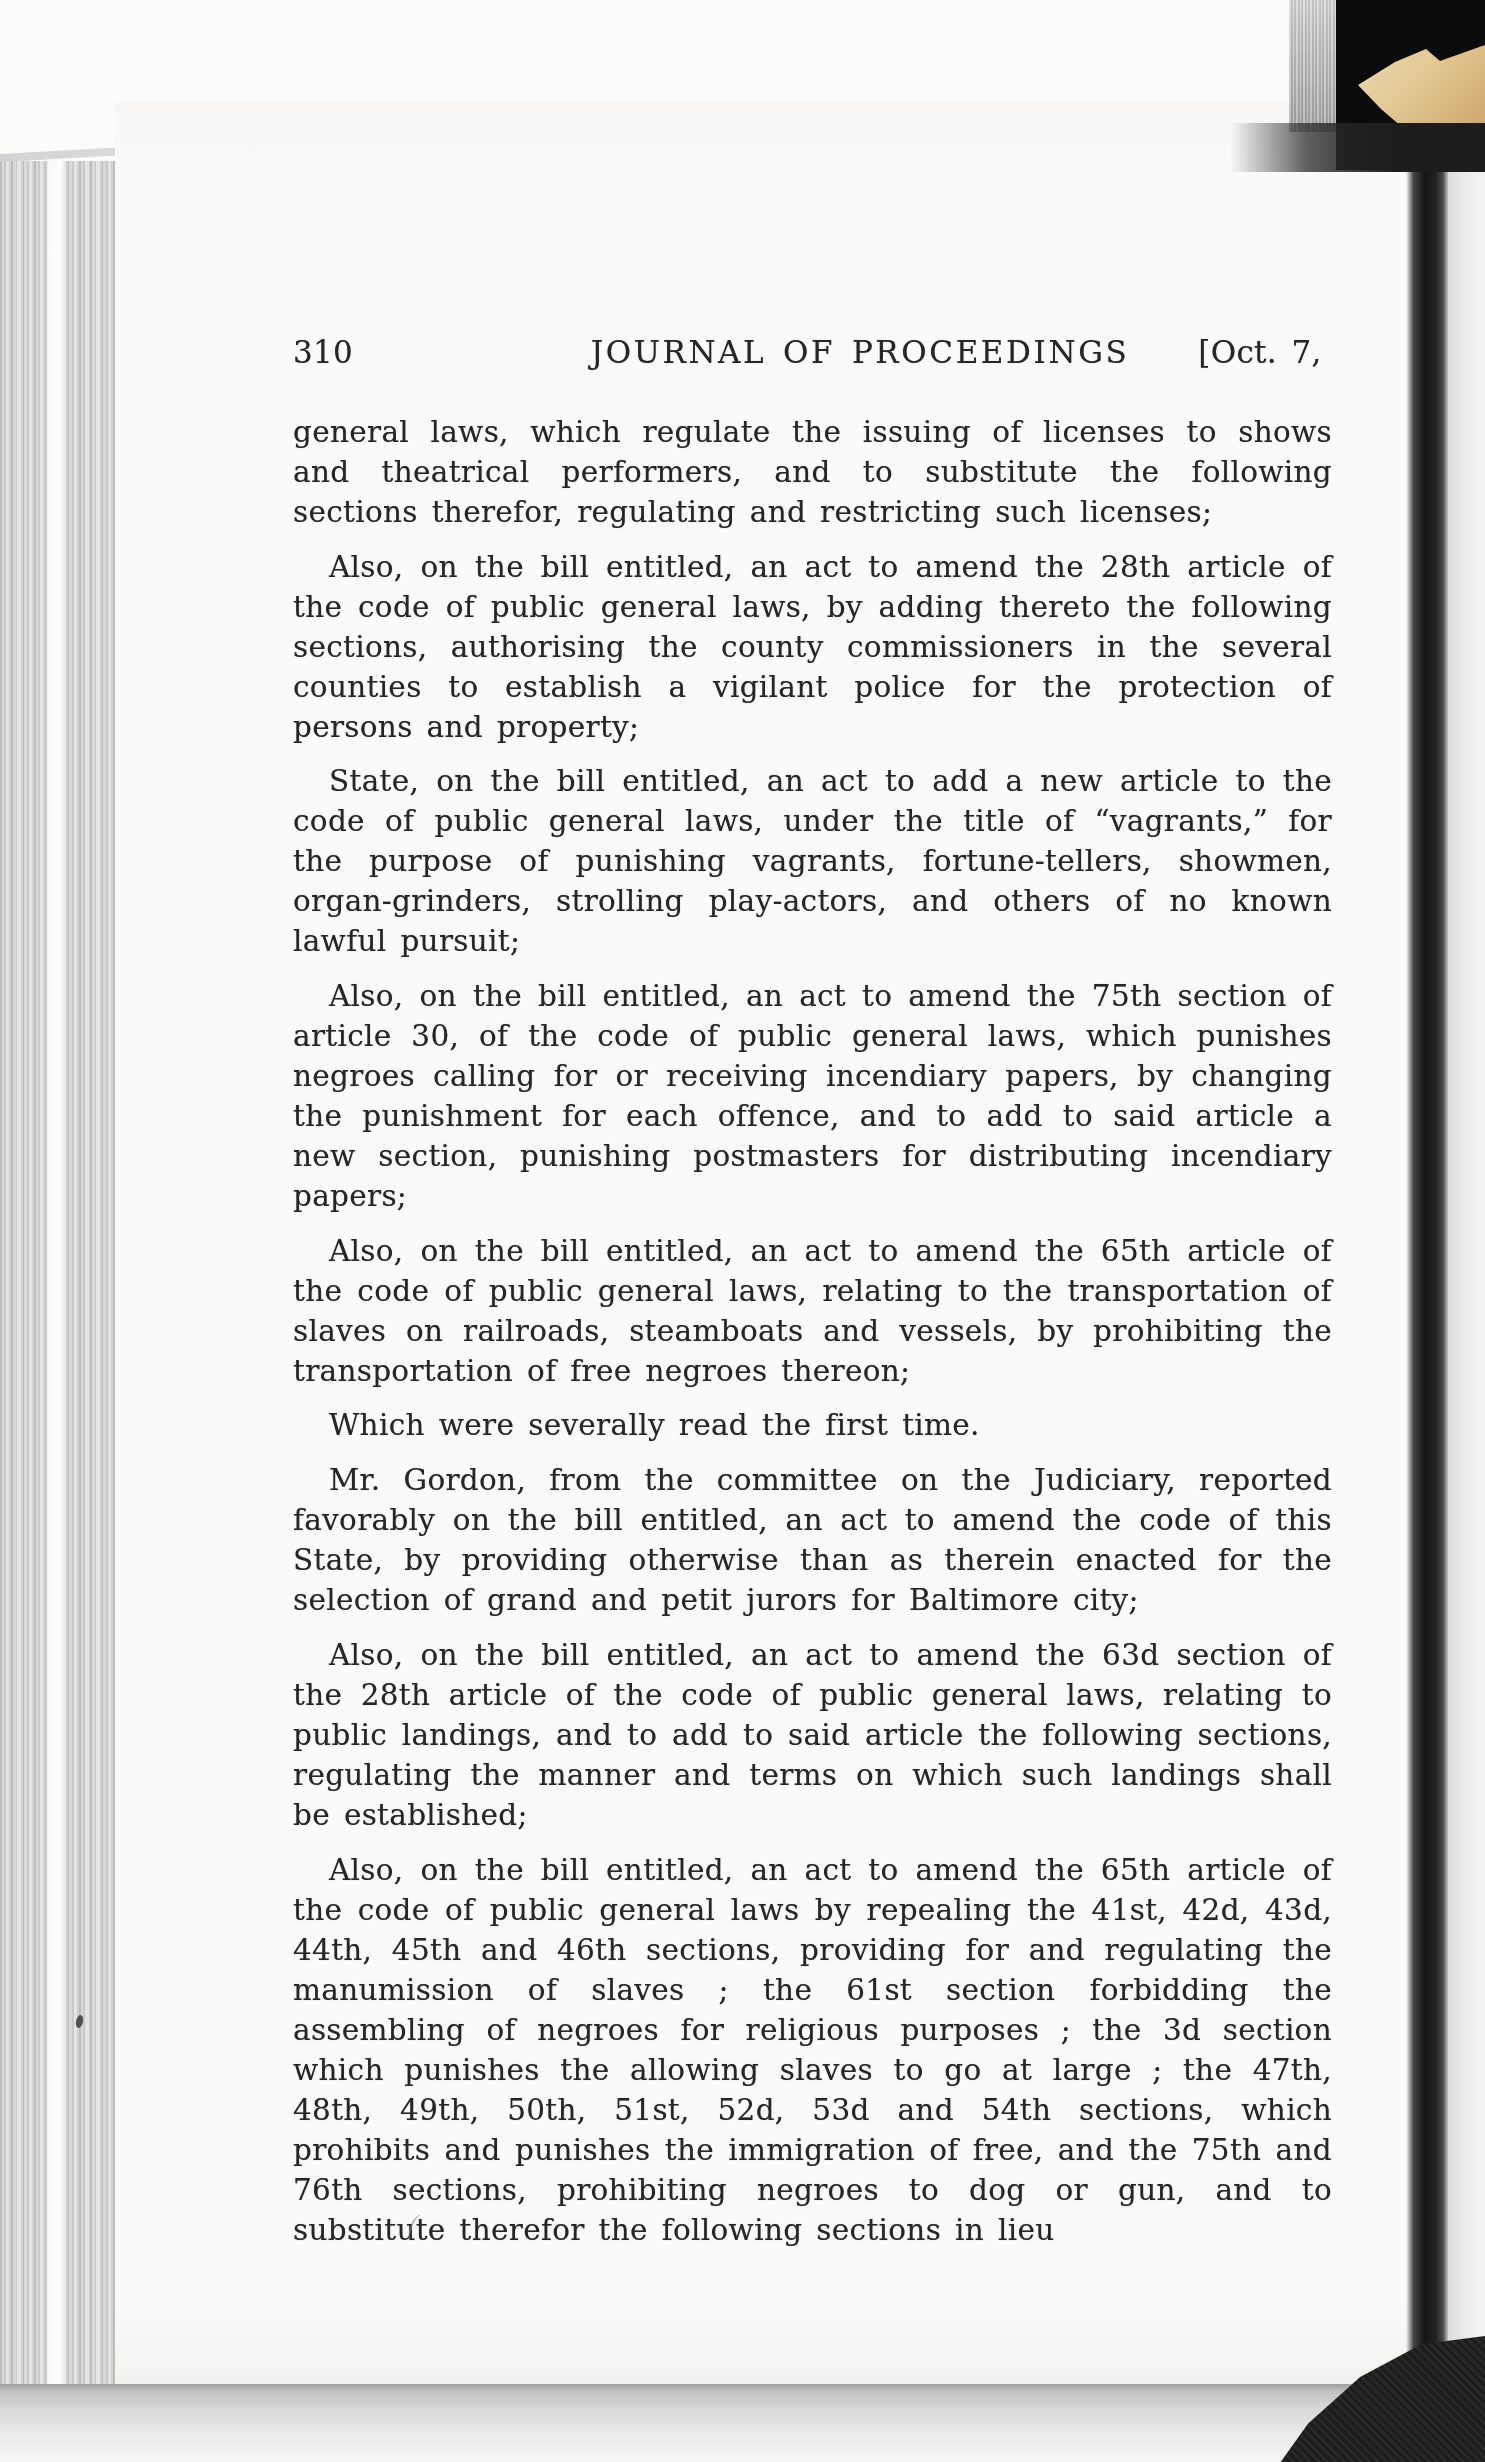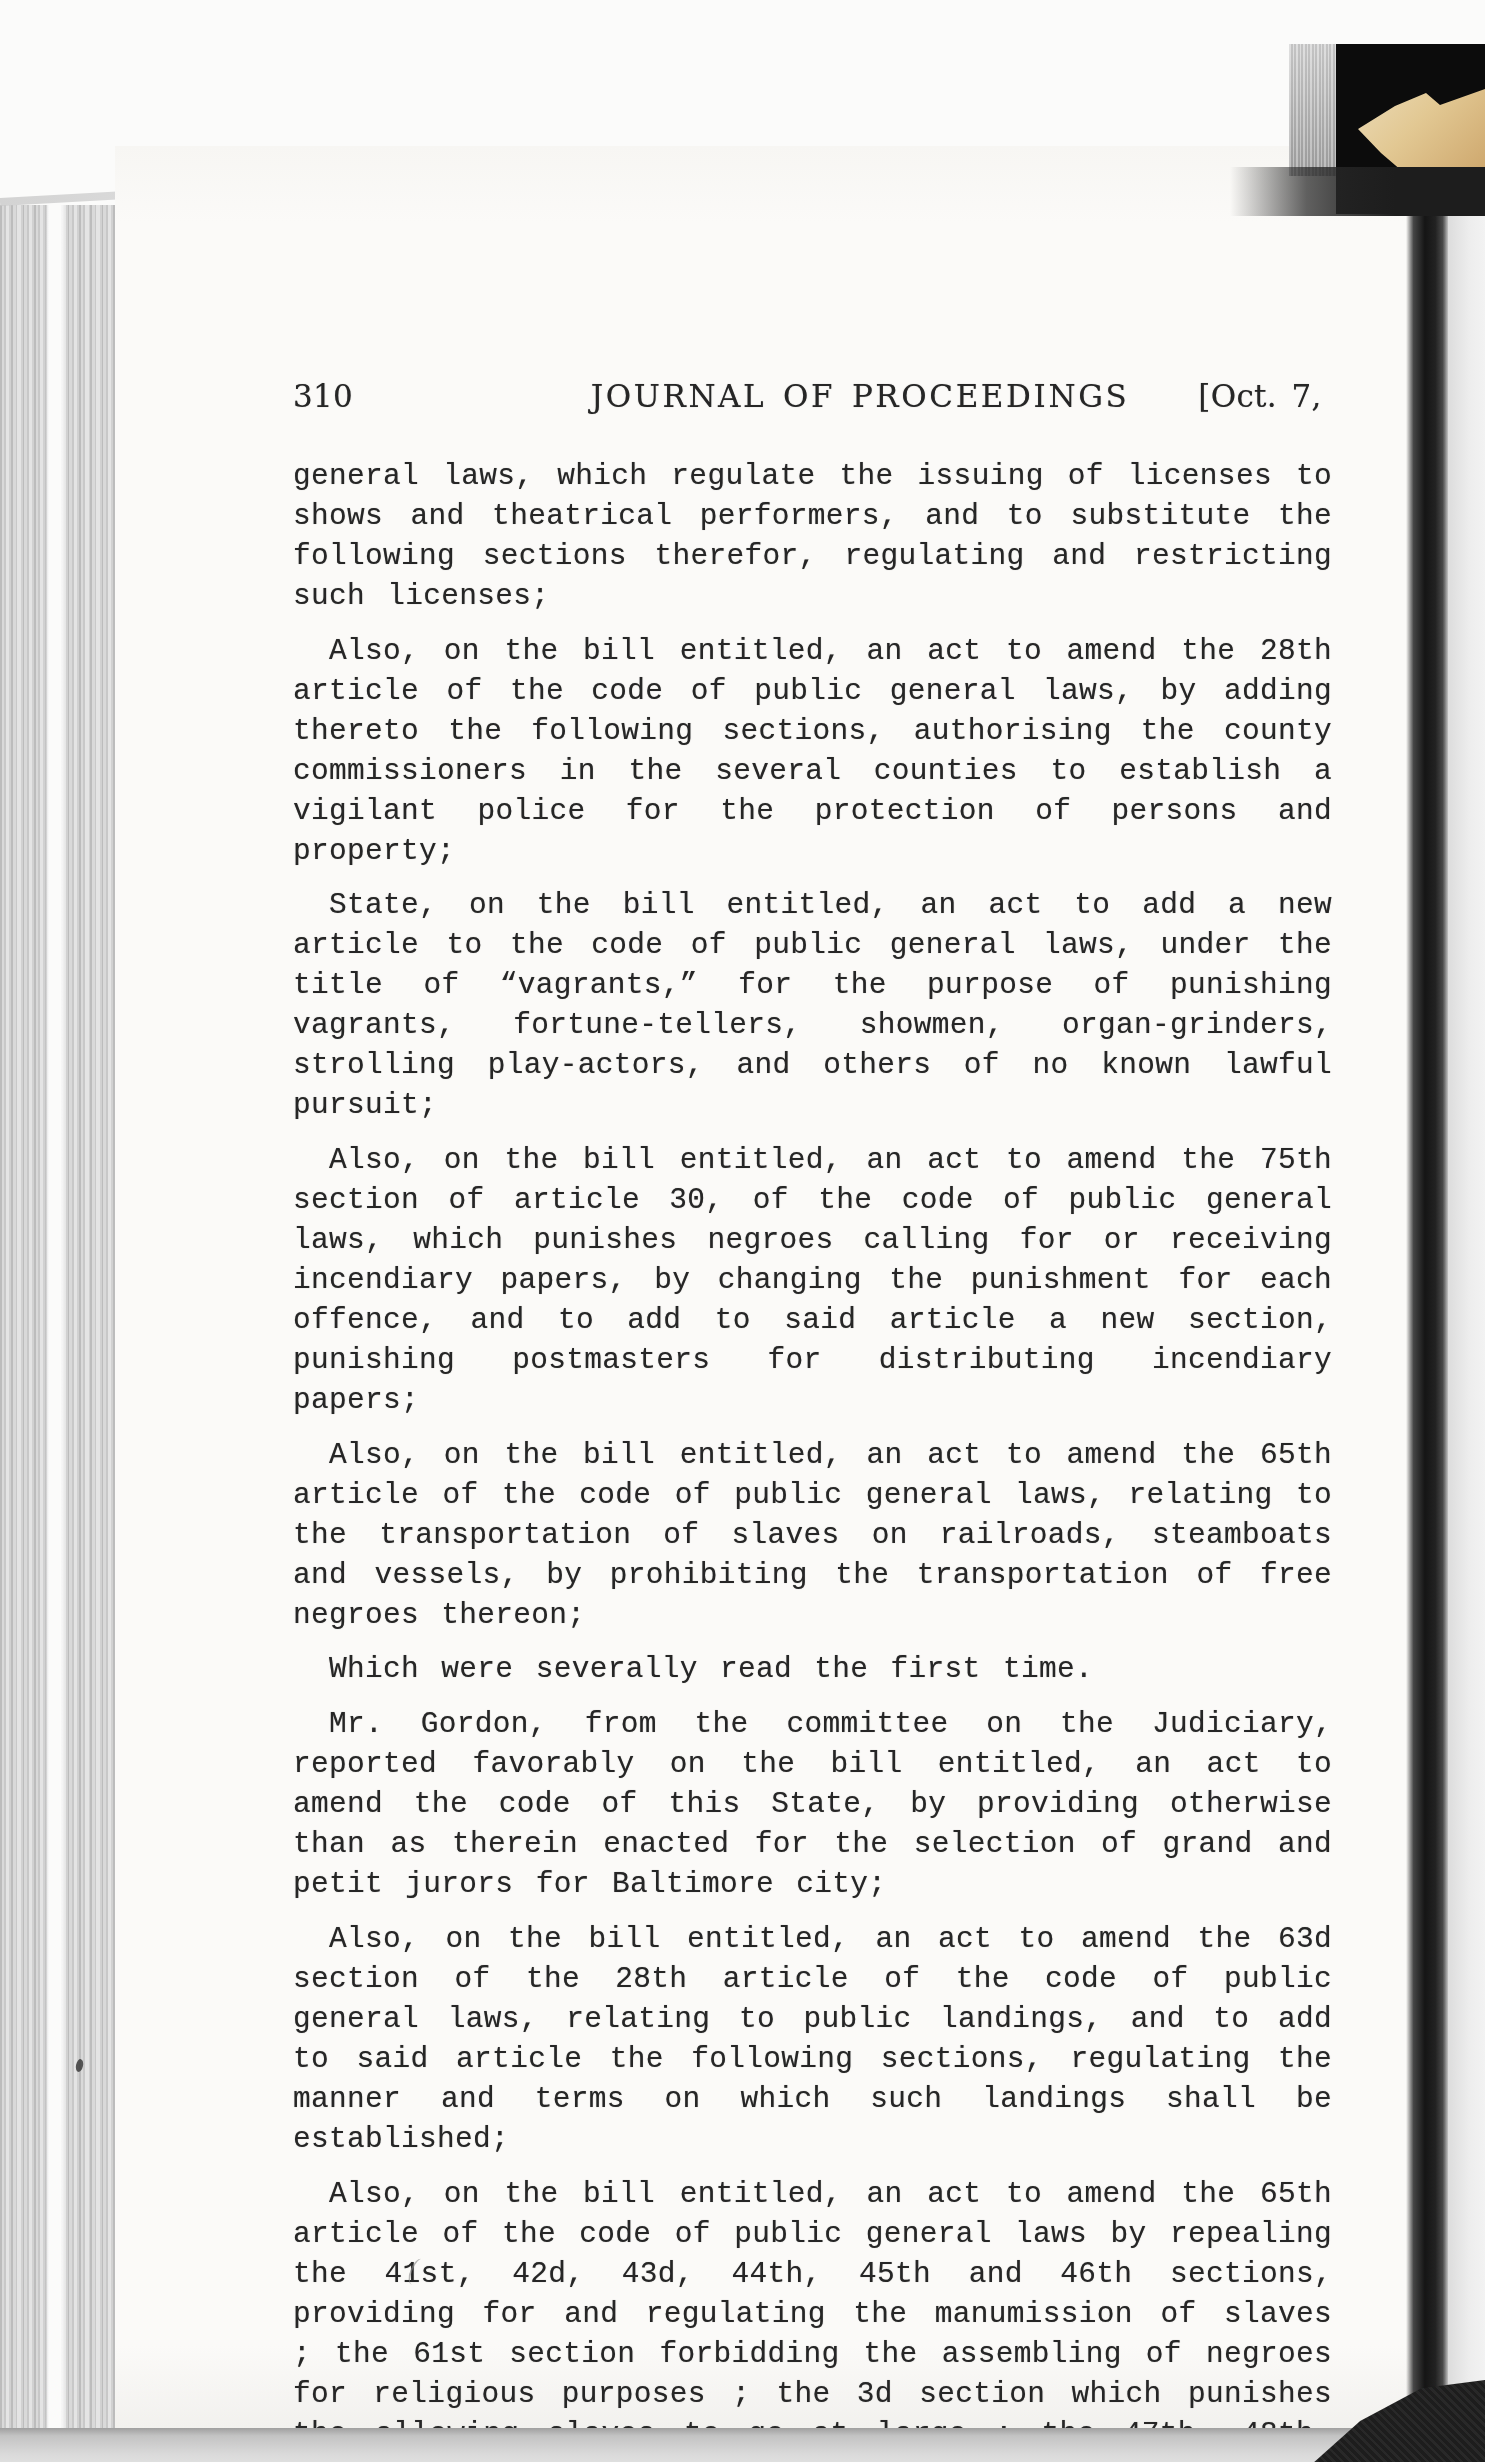--- a/index.html
+++ b/index.html
@@ -2,21 +2,21 @@
 <html style="font-size:14px"><head>
 <meta charset="utf-8">
 <style>
   html,body{margin:0;padding:0;}
   body{
     width:1485px;height:2462px;
     position:relative;overflow:hidden;
     background:#fbfbfa;
     font-family:"DejaVu Serif","Liberation Serif",serif;
   }
-  .scan{position:absolute;inset:0;margin-top:44px;}
+  .scan{position:absolute;inset:0;}
 
   
   .left-edges{
     position:absolute;left:0;top:161px;width:118px;height:2228px;
     background:
       linear-gradient(to right, rgba(255,255,255,0) 0 45px, #fbfbfb 49px 61px, rgba(255,255,255,0) 66px),
       repeating-linear-gradient(to right,
         #b9b9b9 0 1.7px, #d8d8d8 1.7px 4.3px, #c6c6c6 4.3px 6px, #e3e3e3 6px 9.5px, #cfcfcf 9.5px 11.3px);
     opacity:.95;
   }
@@ -37,21 +37,21 @@
     color:#262626;
     font-size:29.5px;line-height:40px;
     letter-spacing:0.3px;word-spacing:4.3px;
     text-align:justify;
     text-shadow:0 0 0.9px rgba(38,38,38,.45);
   }
   .header{position:relative;height:45px;margin-bottom:35px;font-size:31px;}
   .header .pagenum{position:absolute;left:0;top:0;}
   .header .title{position:absolute;left:567px;top:0;transform:translateX(-50%);letter-spacing:2.6px;white-space:nowrap;}
   .header .date{position:absolute;right:10.4px;top:0;white-space:nowrap;}
-  .para{margin:0 0 14.7px 0;text-indent:36px;font-family:Liberation Mono, monospace;}
+  .para{margin:0 0 14.7px 0;text-indent:36px;}
   .para.flush{text-indent:0;}
 
   
   .right-light{
     position:absolute;left:1444px;top:170px;width:42px;height:2186px;
     background:linear-gradient(to right,#d9d9d9,#ededed 60%,#f3f3f3);
   }
   
   .right-strip{
     position:absolute;left:1406px;top:165px;width:42px;height:2208px;

